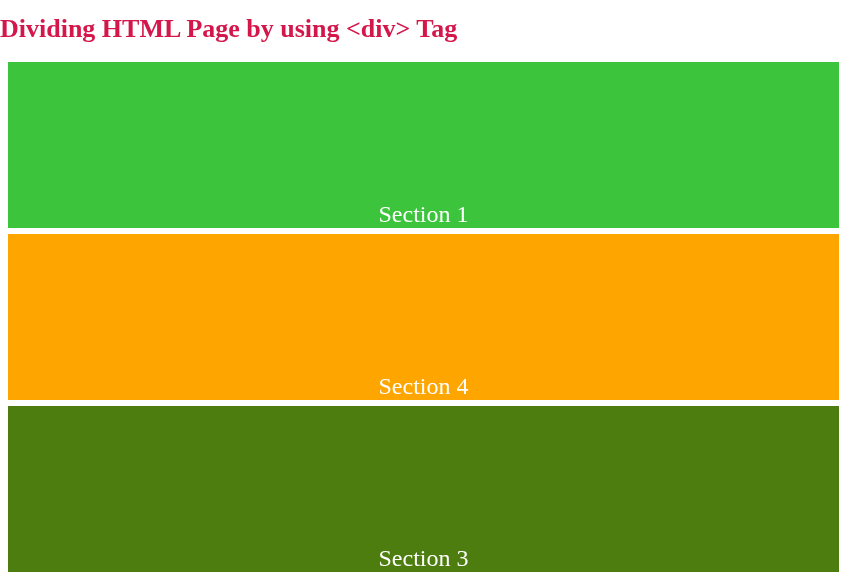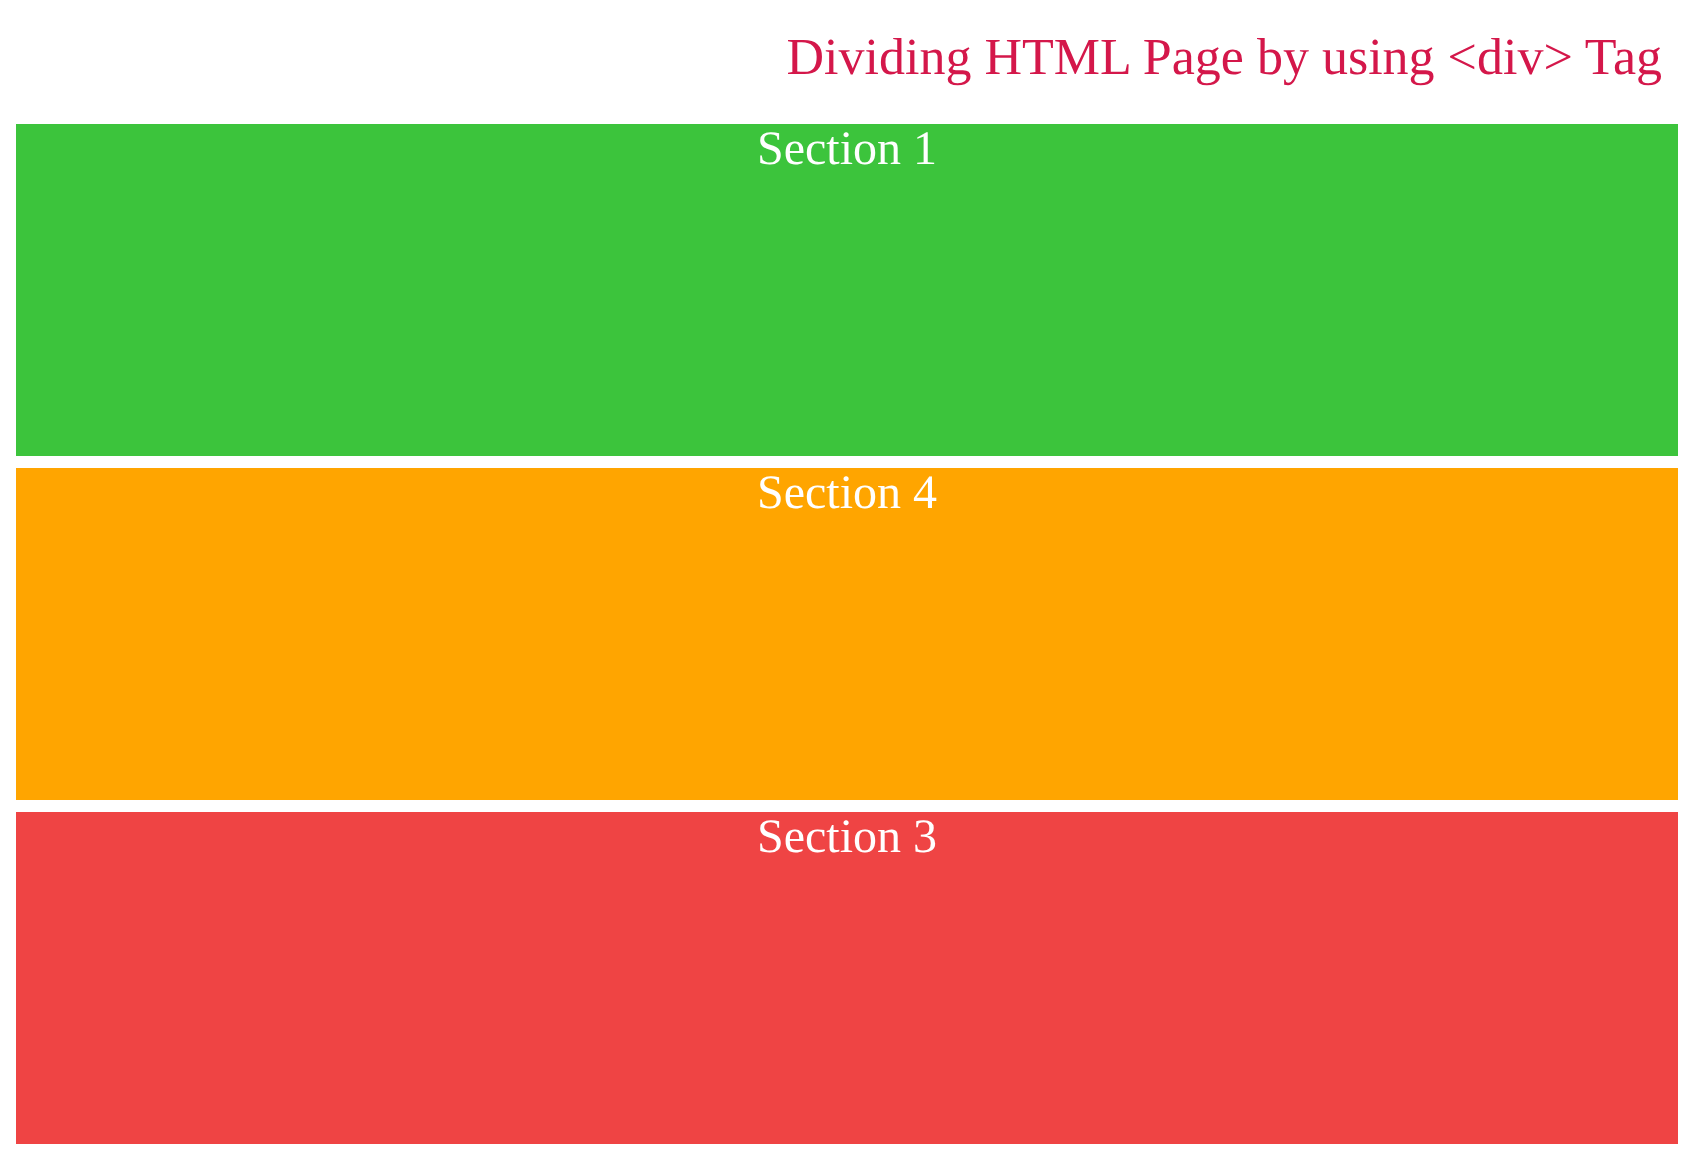--- a/index.html
+++ b/index.html
@@ -9,46 +9,46 @@
     }
     body {
       width: 847px;
       height: 580px;
       background: #ffffff;
       font-family: "Times New Roman", Times, serif;
       overflow: hidden;
     }
     .title {
       color: #d4174a;
-      font-weight: normal;
+      font-weight: bold;
       font-size: 26px;
-      text-align: right;
+      text-align: left;
       padding: 14px 16px 18px 0;
     }
     .sections {
       padding: 0 8px;
     }
     .section {
       height: 166px;
       display: flex;
-      align-items: flex-start;
+      align-items: flex-end;
       justify-content: center;
       color: #ffffff;
       font-size: 24px;
       font-family: "Times New Roman", Times, serif;
       margin-bottom: 6px;
     }
     .section-1 {
       background: #3cc43c;
     }
     .section-2 {
       background: #ffa500;
     }
     .section-3 {
-      background: #ef4444;
+      background: #4d7c0f;
     }
   </style>
 </head>
 <body>
 
 <div class="title">Dividing HTML Page by using &lt;div&gt; Tag</div>
 
 <div class="sections">
   <div class="section section-1">
     <span>Section 1</span>

